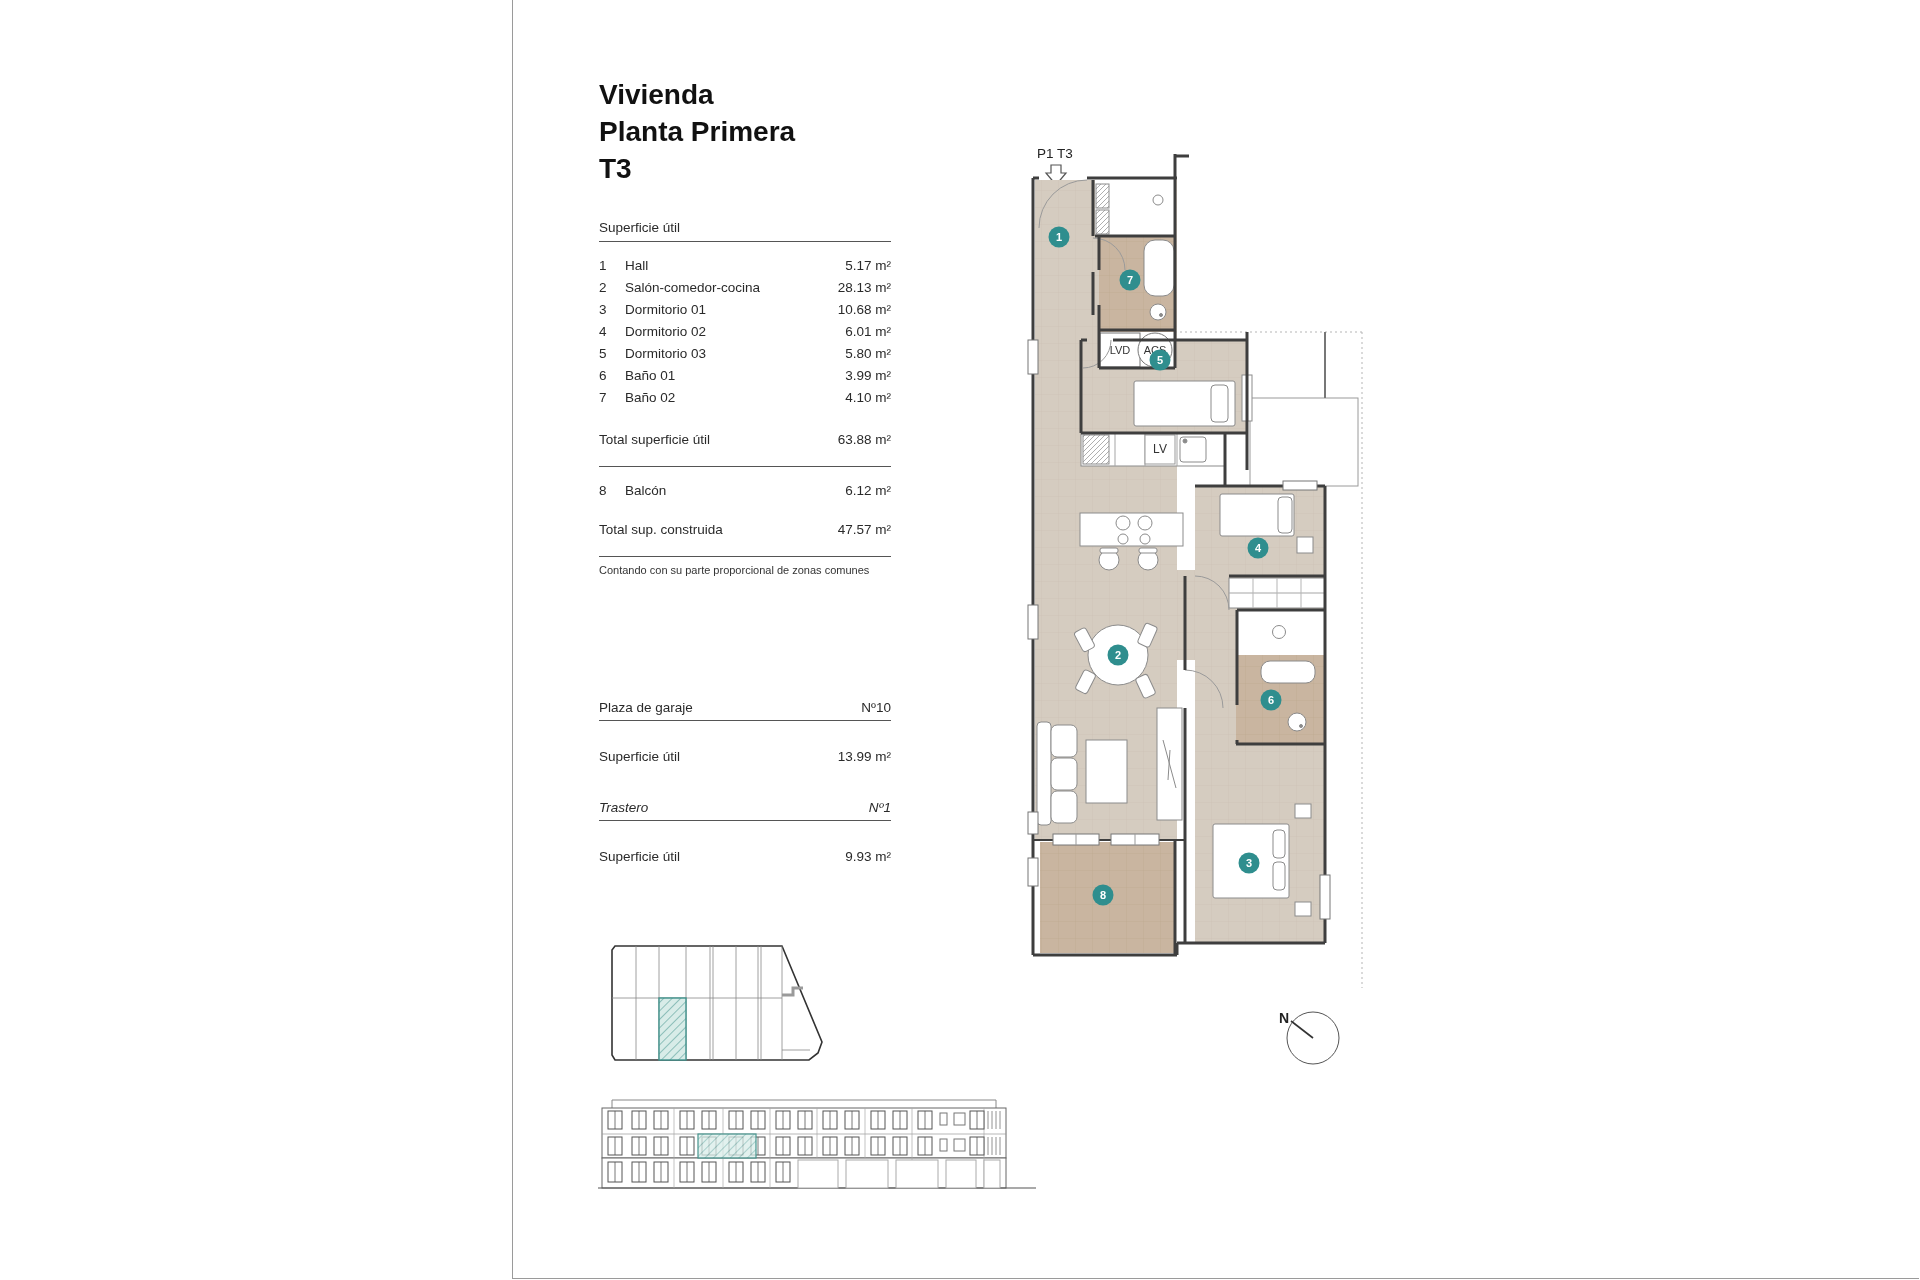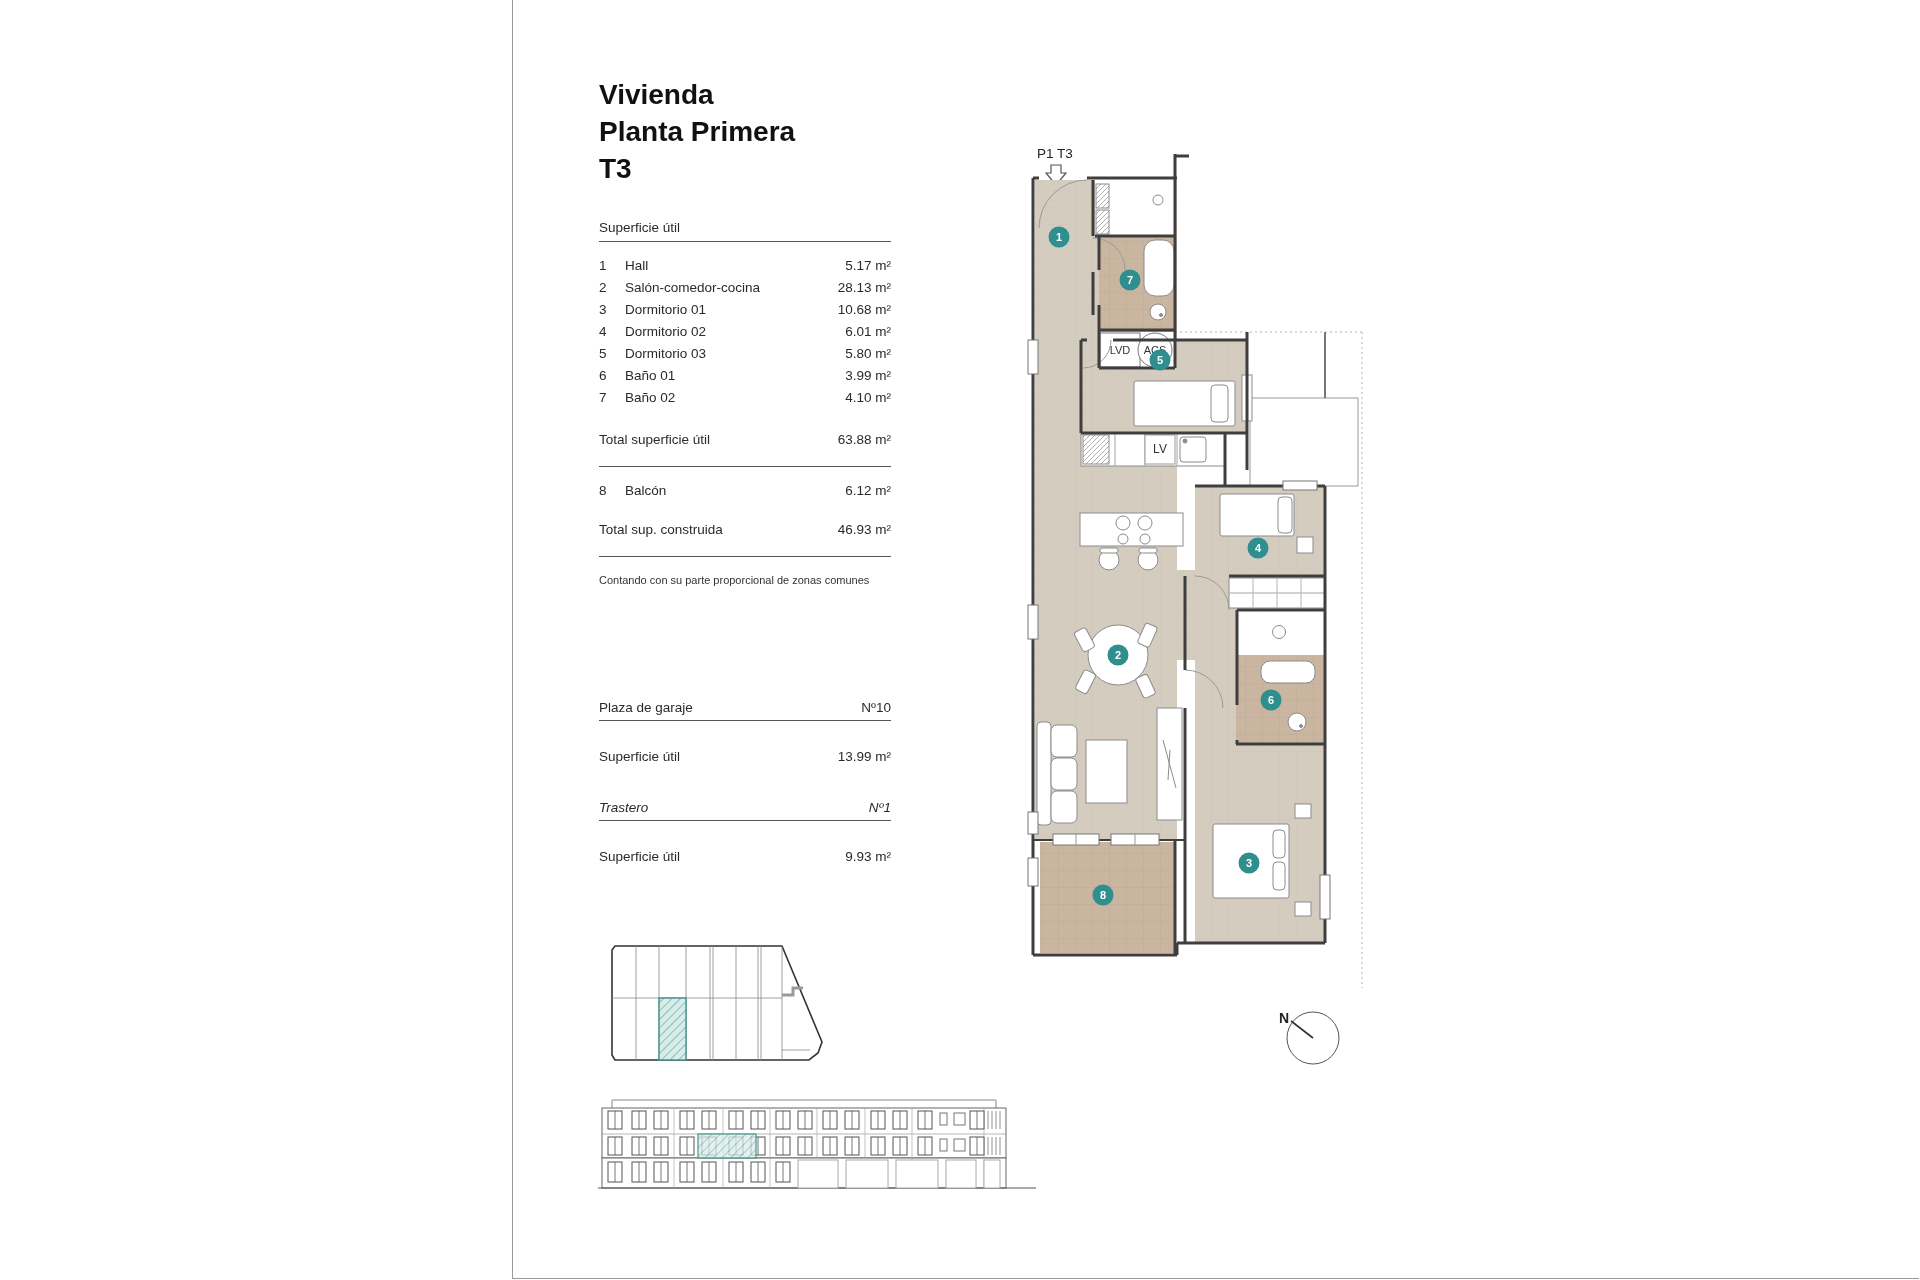--- a/index.html
+++ b/index.html
@@ -16,21 +16,21 @@
   .rows{margin-top:12px;}
   .row{display:flex;height:22px;align-items:center;}
   .row .n{width:26px;}
   .row .l{flex:1;}
   .row .v{text-align:right;}
   .total{display:flex;border-bottom:1px solid #555;padding-bottom:19px;margin-top:24px;}
   .total .l{flex:1;}
   .mid{display:flex;margin-top:16px;}
   .mid .n{width:26px;}
   .mid .l{flex:1;}
-  .note{margin-top:17px;font-size:11px;color:#333;}
+  .note{margin-top:7px;font-size:11px;color:#333;}
   
   .annex{left:86px;top:670px;width:292px;font-size:13.5px;}
   .arow{display:flex;}
   .arow .l{flex:1;}
   .u{border-bottom:1px solid #555;padding-bottom:5px;margin-top:32px;}
   .gap28{margin-top:28px;}
   .gap32{margin-top:36px;font-style:italic;}
   svg text{font-family:"Liberation Sans",sans-serif;}
 </style>
 </head>
@@ -87,21 +87,21 @@
       <span class="l">Total superficie útil</span>
       <span class="v">63.88 m²</span>
     </div>
     <div class="mid">
       <span class="n">8</span>
       <span class="l">Balcón</span>
       <span class="v">6.12 m²</span>
     </div>
     <div class="total">
       <span class="l">Total sup. construida</span>
-      <span class="v">46.93 m²</span>
+      <span class="v">47.57 m²</span>
     </div>
     <div class="note">Contando con su parte proporcional de zonas comunes</div>
   </div>
 
   <div class="abs annex">
     <div class="arow u">
       <span class="l">Plaza de garaje</span>
       <span class="v">Nº10</span>
     </div>
     <div class="arow gap28">

